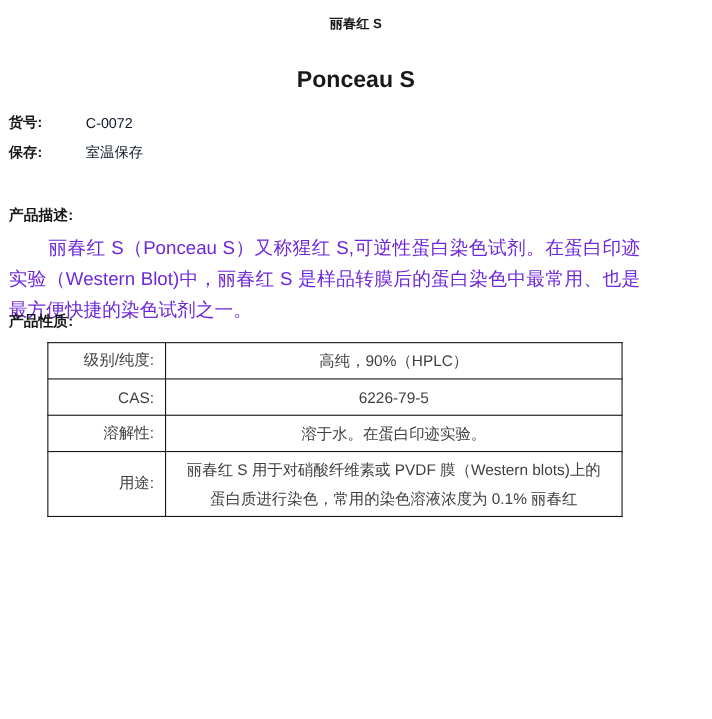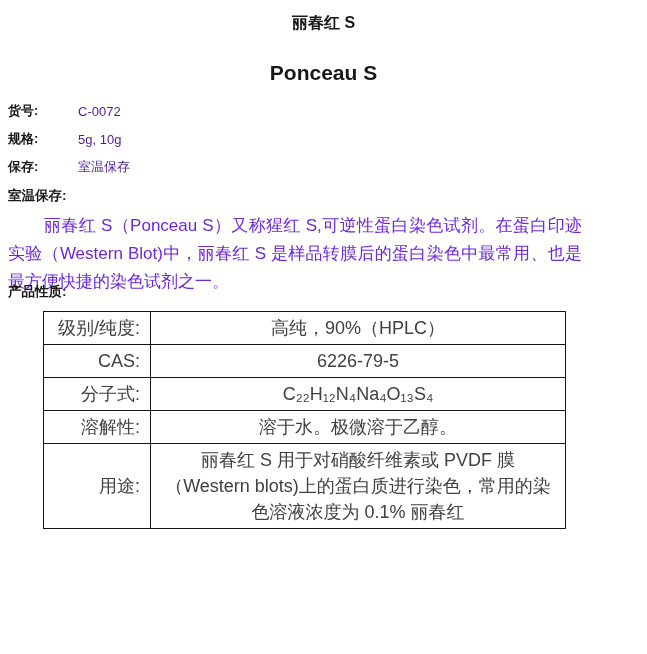--- a/index.html
+++ b/index.html
@@ -8,52 +8,52 @@
     background: #ffffff;
     font-family: "Liberation Sans", "DejaVu Sans", sans-serif;
     color: #3c3c3c;
     position: relative;
     overflow: hidden;
   }
   .doc { position: absolute; inset: 0; }
 
   .title {
     position: absolute; top: 13px; left: 0; width: 100%;
-    text-align: center; font-size: 16px; font-weight: bold; color: #181818;
+    text-align: center; font-size: 12px; font-weight: bold; color: #181818;
   }
   .subtitle {
     position: absolute; top: 61px; left: 0; width: 100%;
     text-align: center; font-size: 21px; font-weight: bold; color: #181818;
   }
 
   .info { position: absolute; top: 97px; left: 8px; }
   .info-row { height: 28px; display: flex; align-items: center; font-size: 13px; }
   .info-label { font-weight: bold; color: #181818; width: 70px; flex: 0 0 70px; }
-  .info-value { color: #4c1d95; }
+  .info-value { color: #0f172a; }
 
   .section-heading {
     position: absolute; left: 8px;
     font-size: 13.5px; font-weight: bold; color: #181818;
   }
   .desc-heading { top: 187px; }
   .props-heading { top: 283px; }
 
   .desc-text {
     position: absolute; top: 212px; left: 8px; width: 574px;
     font-size: 17px; line-height: 28px; color: #6d28d9;
     text-indent: 36px; text-align: justify;
   }
 
   .props-table {
     position: absolute; top: 311px; left: 43px; width: 523px;
     border-collapse: collapse; table-layout: fixed;
   }
   .props-table td {
     border: 1px solid #161616;
-    font-size: 18px; color: #404040;
+    font-size: 14px; color: #404040;
     vertical-align: middle;
   }
   .props-table td.lbl {
     width: 107px; text-align: right;
     padding: 0 10px 0 4px; height: 31px;
     box-sizing: border-box;
   }
   .props-table td.val {
     padding: 3px 12px; line-height: 26px;
     text-align: center;
@@ -66,51 +66,43 @@
 
   <div class="title">丽春红 S</div>
   <div class="subtitle">Ponceau S</div>
 
   <div class="info">
     <div class="info-row">
       <span class="info-label">货号:</span>
       <span class="info-value">C-0072</span>
     </div>
     <div class="info-row">
-      <span class="info-label">规格:</span>
-      <span class="info-value">5g, 10g</span>
-    </div>
-    <div class="info-row">
       <span class="info-label">保存:</span>
       <span class="info-value">室温保存</span>
     </div>
   </div>
 
-  <div class="section-heading desc-heading">室温保存:</div>
+  <div class="section-heading desc-heading">产品描述:</div>
   <div class="desc-text">丽春红 S（Ponceau S）又称猩红 S,可逆性蛋白染色试剂。在蛋白印迹实验（Western Blot)中，丽春红 S 是样品转膜后的蛋白染色中最常用、也是最方便快捷的染色试剂之一。</div>
 
   <div class="section-heading props-heading">产品性质:</div>
 
   <table class="props-table">
     <tbody>
       <tr>
         <td class="lbl">级别/纯度:</td>
         <td class="val">高纯，90%（HPLC）</td>
       </tr>
       <tr>
         <td class="lbl">CAS:</td>
         <td class="val">6226-79-5</td>
       </tr>
       <tr>
-        <td class="lbl">分子式:</td>
-        <td class="val">C₂₂H₁₂N₄Na₄O₁₃S₄</td>
-      </tr>
-      <tr>
         <td class="lbl">溶解性:</td>
-        <td class="val">溶于水。极微溶于乙醇。</td>
+        <td class="val">溶于水。在蛋白印迹实验。</td>
       </tr>
       <tr>
         <td class="lbl">用途:</td>
         <td class="val">丽春红 S 用于对硝酸纤维素或 PVDF 膜（Western blots)上的蛋白质进行染色，常用的染色溶液浓度为 0.1% 丽春红</td>
       </tr>
     </tbody>
   </table>
 
 </div>
 

